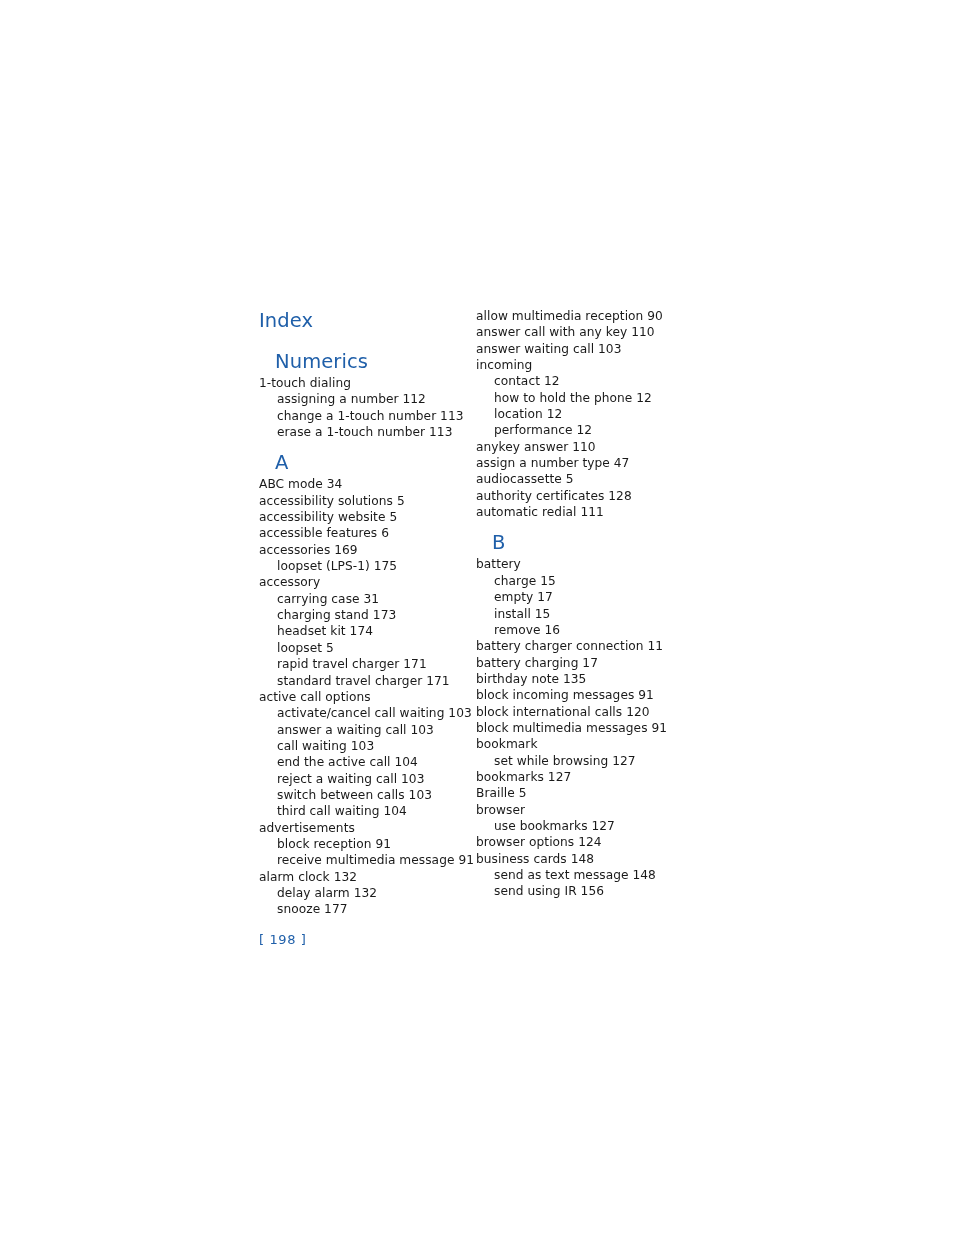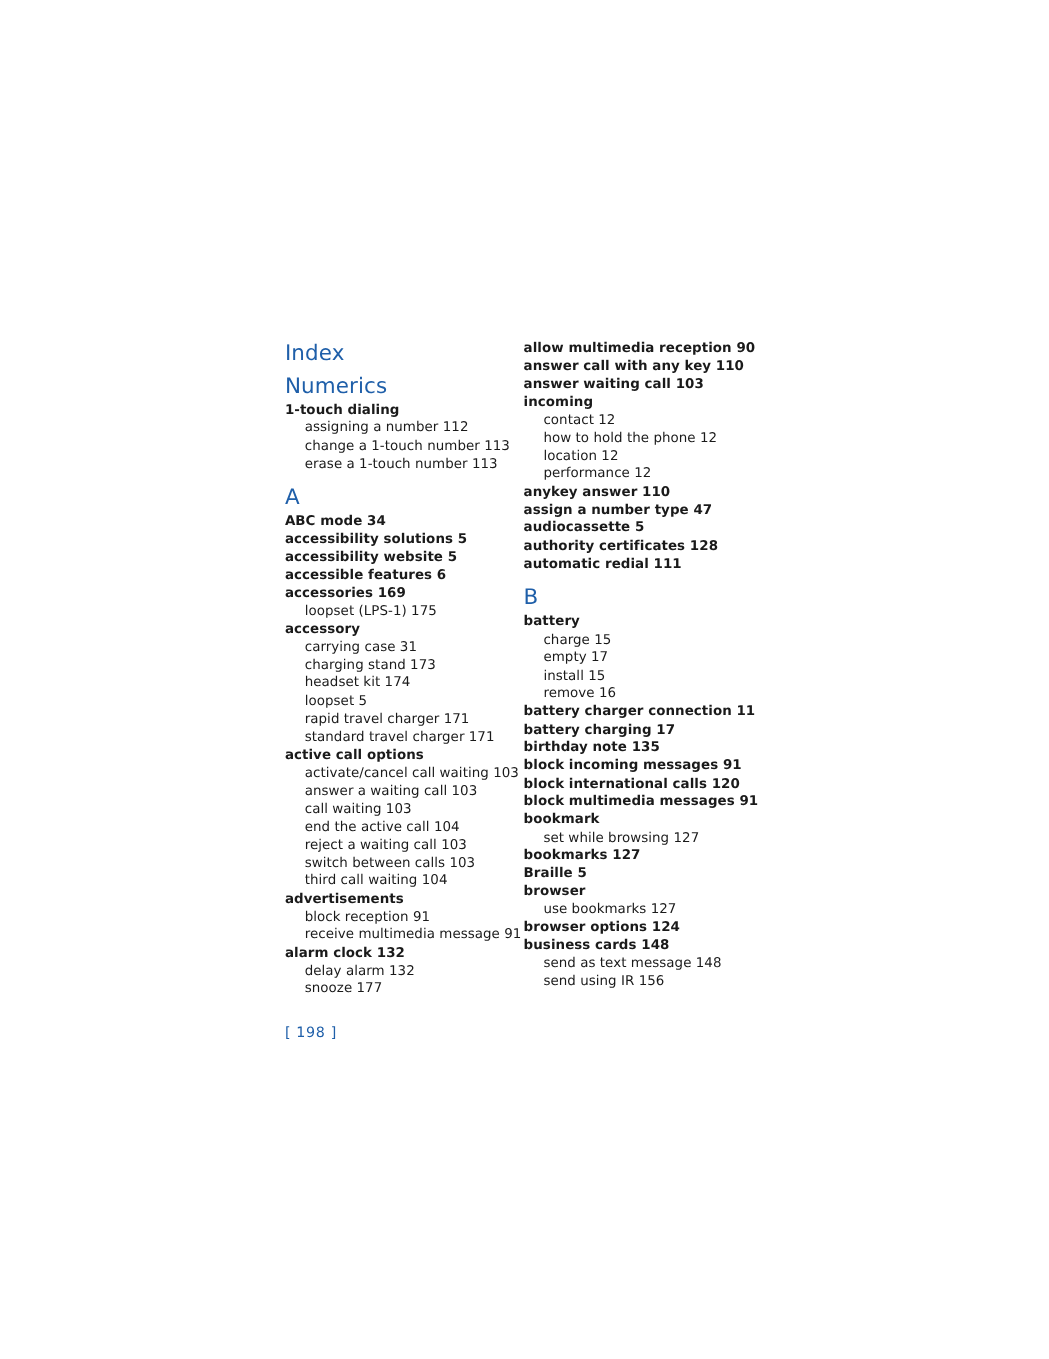--- a/index.html
+++ b/index.html
@@ -48,42 +48,41 @@
     letter-spacing: 0.1px;
     margin: 0 0 5px 0;
     padding: 0;
   }
   .section-heading {
     font-size: 19.5px;
     line-height: 24px;
     color: #1f5fa9;
     font-weight: 400;
     letter-spacing: 0.1px;
-    margin: 0;
+    margin: 16px;
     padding: 0;
   }
   .section-heading.numerics {
     margin-bottom: 1px;
   }
   .section-heading.letter {
     margin-top: 11px;
     margin-bottom: 1px;
   }
 
   
   .entry {
     font-size: 12.2px;
     line-height: 16.35px;
     color: #1a1a1a;
     white-space: nowrap;
     letter-spacing: 0.05px;
   }
   .entry.level-1 {
     padding-left: 0px;
-    font-weight: bold;
   }
   .entry.level-2 {
     padding-left: 18px;
   }
 
   
   .page-number {
     position: absolute;
     left: 0;
     top: 624px;

